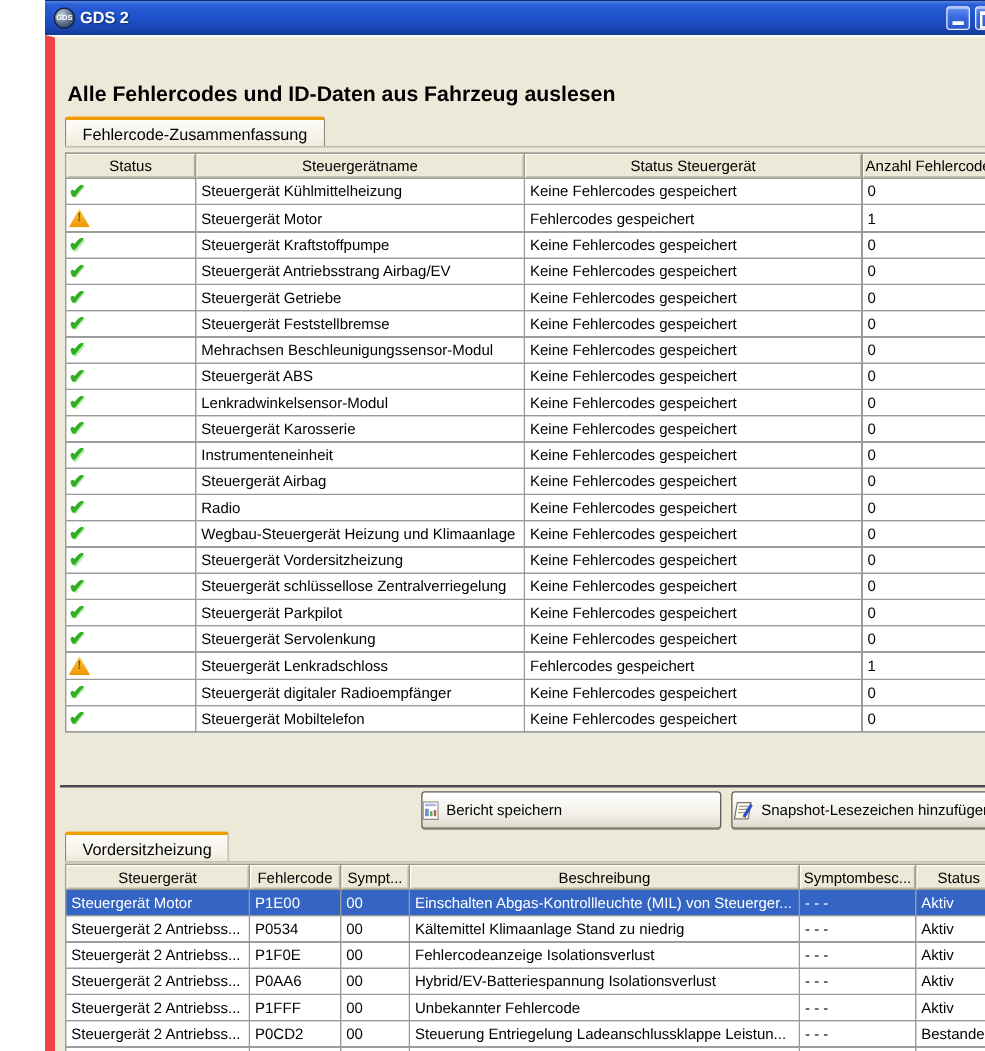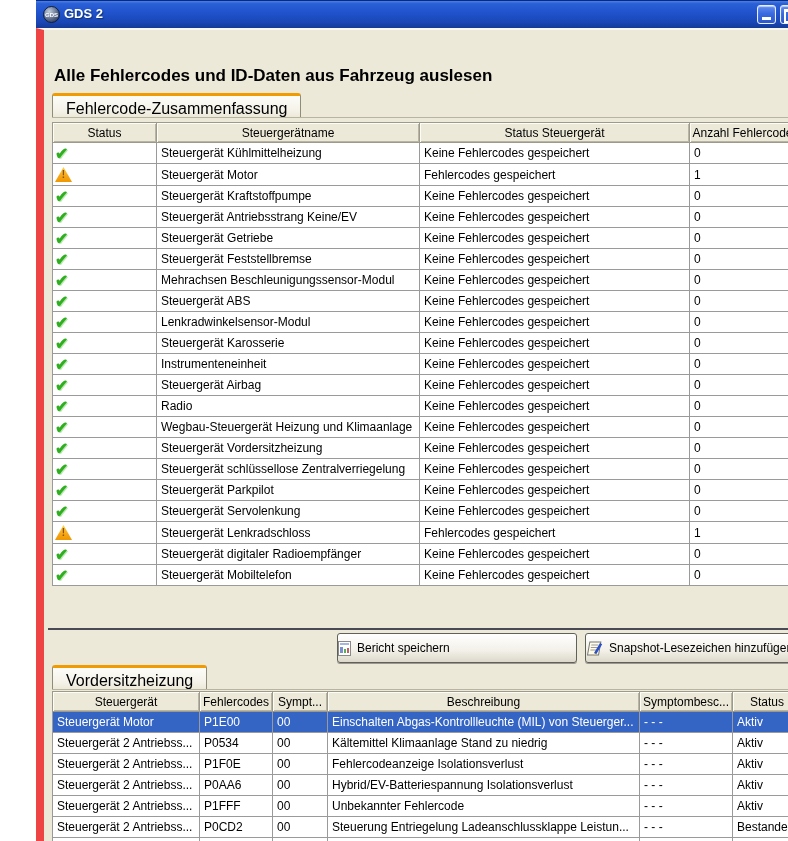--- a/index.html
+++ b/index.html
@@ -26,21 +26,21 @@
 
   
   .content { position:absolute; left:0; top:28px; width:757px; height:813px;
     background:#ece9d8; border-left:8px solid #ef4444; border-top:2px solid #f8f7f2; }
 
   .page-heading { position:absolute; left:10px; color:#000; font-size:17px; font-weight:bold; white-space:nowrap; }
   #heading1 { top:36px; }
   #heading2 { top:606px; }
 
   
-  .tab { position:absolute; height:24px; padding:4px 13px 0 13px; font-size:16px; color:#000;
+  .tab { position:absolute; height:24px; padding:4px 13px 0 13px; font-size:13px; color:#000;
     background:linear-gradient(180deg,#fdfcf8 0%,#f4f2e8 70%,#ece9d8 100%);
     border:1px solid #8f8c7a; border-bottom:none; border-top:3px solid #f29b00; border-radius:3px 3px 0 0;
     white-space:nowrap; }
   #tab1 { left:8px; top:63px; }
   #tab2 { left:8px; top:635px; }
   .tabline { position:absolute; left:8px; width:749px; height:1px; background:#b7b4a2; }
   #tabline1 { top:87px; }
   #tabline2 { top:659px; }
 
   
@@ -125,21 +125,21 @@
             <td>1</td>
           </tr>
           <tr>
             <td class="status-cell"><span class="icon-check">✔</span></td>
             <td>Steuergerät Kraftstoffpumpe</td>
             <td>Keine Fehlercodes gespeichert</td>
             <td>0</td>
           </tr>
           <tr>
             <td class="status-cell"><span class="icon-check">✔</span></td>
-            <td>Steuergerät Antriebsstrang Keine/EV</td>
+            <td>Steuergerät Antriebsstrang Airbag/EV</td>
             <td>Keine Fehlercodes gespeichert</td>
             <td>0</td>
           </tr>
           <tr>
             <td class="status-cell"><span class="icon-check">✔</span></td>
             <td>Steuergerät Getriebe</td>
             <td>Keine Fehlercodes gespeichert</td>
             <td>0</td>
           </tr>
           <tr>
@@ -281,21 +281,21 @@
           <col style="width:147px">
           <col style="width:73px">
           <col style="width:55px">
           <col style="width:312px">
           <col style="width:93px">
           <col style="width:69px">
         </colgroup>
       <thead>
           <tr>
             <th>Steuergerät</th>
-            <th>Fehlercodes</th>
+            <th>Fehlercode</th>
             <th>Sympt...</th>
             <th>Beschreibung</th>
             <th>Symptombesc...</th>
             <th>Status</th>
           </tr>
         </thead>
       <tbody>
           <tr class="selected">
             <td>Steuergerät Motor</td>
             <td>P1E00</td>

